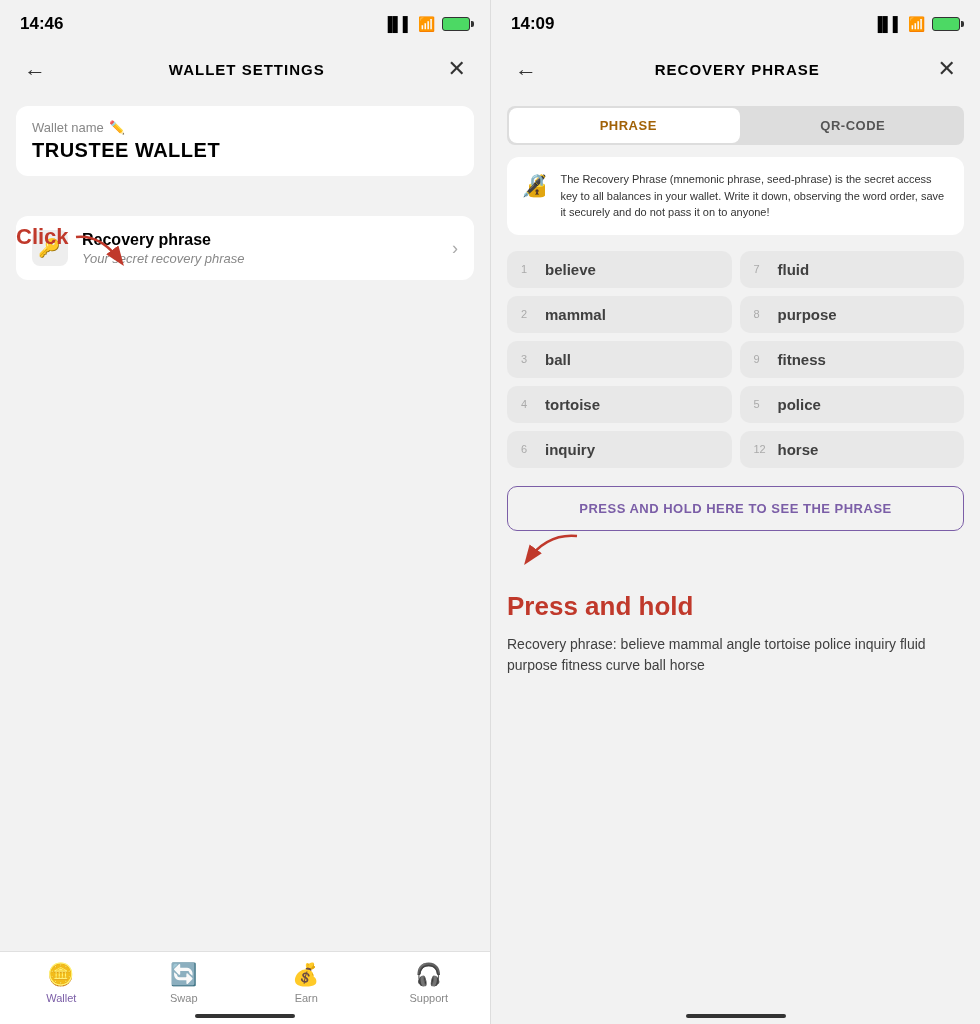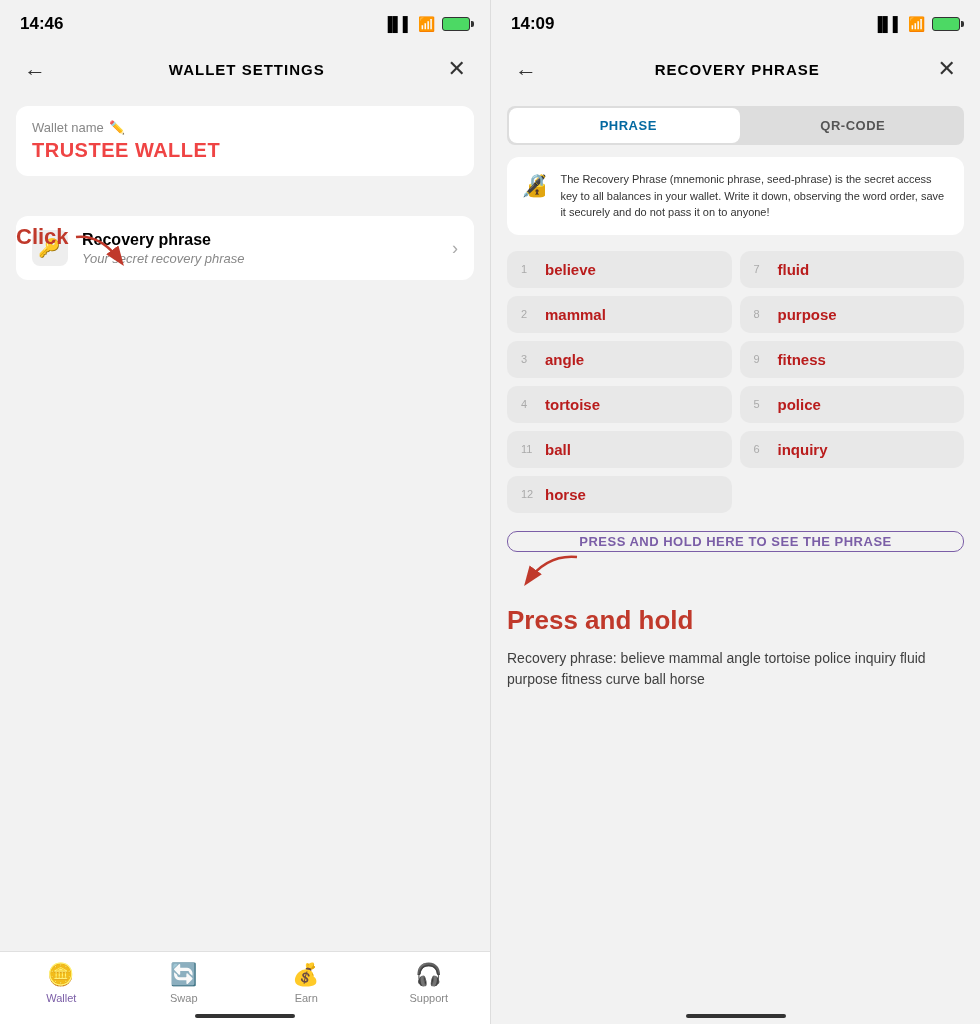--- a/index.html
+++ b/index.html
@@ -116,21 +116,21 @@
       gap: 6px;
       margin-bottom: 4px;
     }
     .edit-icon {
       font-size: 13px;
       color: #888;
     }
     .wallet-name-value {
       font-size: 20px;
       font-weight: 700;
-      color: #ef4444;
+      color: #000000;
       letter-spacing: 0.5px;
     }
 
     
     .click-annotation {
       position: absolute;
       left: 16px;
       top: 224px;
       display: flex;
       align-items: flex-start;
@@ -250,21 +250,21 @@
       border: none;
       background: none;
       font-size: 13px;
       font-weight: 700;
       letter-spacing: 0.5px;
       cursor: pointer;
       color: #555;
     }
     .tab-btn.active {
       background: #fff;
-      color: #0369a1;
+      color: #a16207;
       border-radius: 8px;
       margin: 2px;
       padding-left: 8px;
     }
 
     
     .info-box {
       display: flex;
       align-items: flex-start;
       gap: 12px;
@@ -300,50 +300,50 @@
       gap: 8px;
     }
     .phrase-num {
       font-size: 11px;
       color: #aaa;
       min-width: 16px;
     }
     .phrase-word {
       font-size: 15px;
       font-weight: 600;
-      color: #b91c1c;
+      color: #404040;
     }
 
     
     .press-hold-btn {
       margin: 14px 16px 0;
       border: 1.5px solid #7B5EA7;
       border-radius: 10px;
-      padding: 2px;
+      padding: 14px;
       text-align: center;
       cursor: pointer;
       background: none;
       width: calc(100% - 32px);
       color: #7B5EA7;
       font-size: 13px;
       font-weight: 700;
       letter-spacing: 0.5px;
     }
 
     
     .press-hold-annotation {
       position: relative;
       margin: 0 16px;
       pointer-events: none;
     }
     .press-hold-text {
       font-size: 26px;
       font-weight: 700;
       color: #c0392b;
-      margin-top: 9px;
+      margin-top: 16px;
     }
 
     
     .recovery-result {
       margin: 12px 16px 0;
       font-size: 14px;
       color: #404040;
       line-height: 1.5;
     }
 
@@ -472,37 +472,33 @@
       <div class="phrase-item">
         <span class="phrase-num">2</span>
         <span class="phrase-word">mammal</span>
       </div>
       <div class="phrase-item">
         <span class="phrase-num">8</span>
         <span class="phrase-word">purpose</span>
       </div>
       <div class="phrase-item">
         <span class="phrase-num">3</span>
-        <span class="phrase-word">angle</span>
+        <span class="phrase-word">ball</span>
       </div>
       <div class="phrase-item">
         <span class="phrase-num">9</span>
         <span class="phrase-word">fitness</span>
       </div>
       <div class="phrase-item">
         <span class="phrase-num">4</span>
         <span class="phrase-word">tortoise</span>
       </div>
       <div class="phrase-item">
         <span class="phrase-num">5</span>
         <span class="phrase-word">police</span>
-      </div>
-      <div class="phrase-item">
-        <span class="phrase-num">11</span>
-        <span class="phrase-word">ball</span>
       </div>
       <div class="phrase-item">
         <span class="phrase-num">6</span>
         <span class="phrase-word">inquiry</span>
       </div>
       <div class="phrase-item">
         <span class="phrase-num">12</span>
         <span class="phrase-word">horse</span>
       </div>
     </div>

